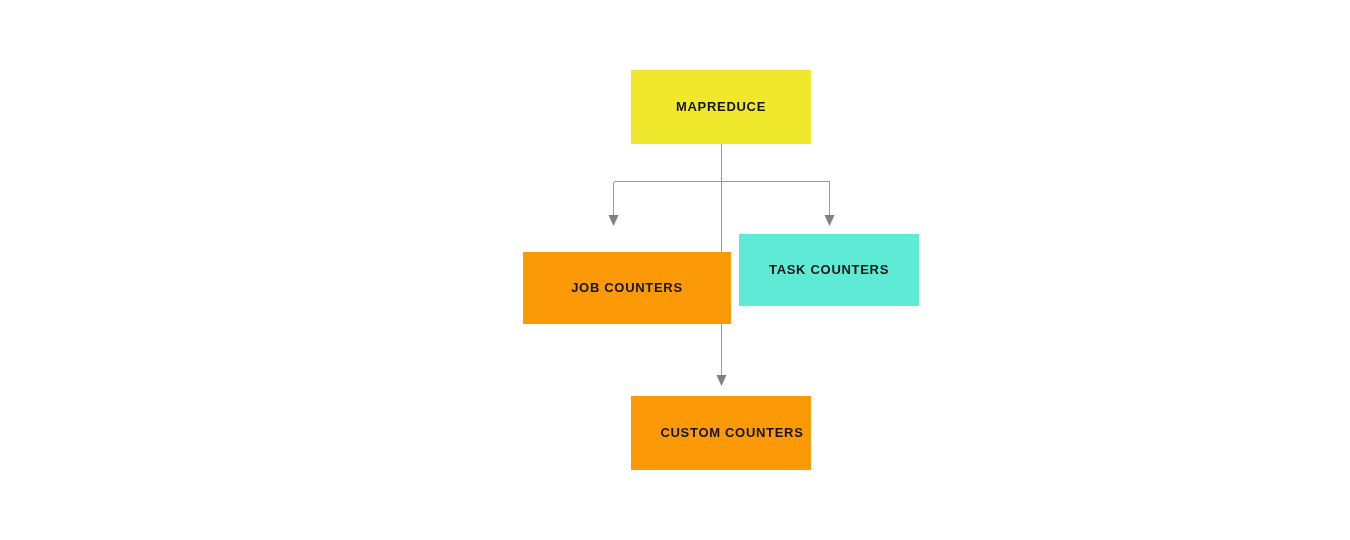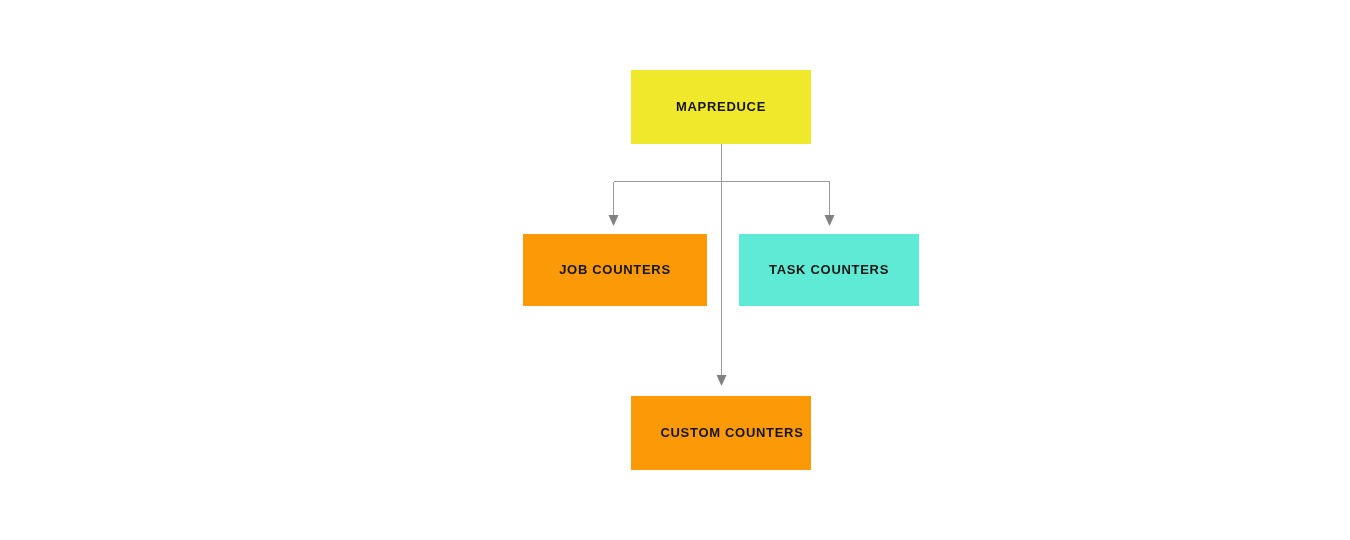--- a/index.html
+++ b/index.html
@@ -35,22 +35,22 @@
   }
   .node-root {
     left: 585px;
     top: 70px;
     width: 180px;
     height: 74px;
     background: #F0E92B;
   }
   .node-job {
     left: 477px;
-    top: 234px;
-    width: 184px;
+    top: 252px;
+    width: 208px;
     height: 72px;
     background: #FB9A06;
   }
   .node-task {
     left: 693px;
     top: 234px;
     width: 180px;
     height: 72px;
     background: #5eead4;
   }

